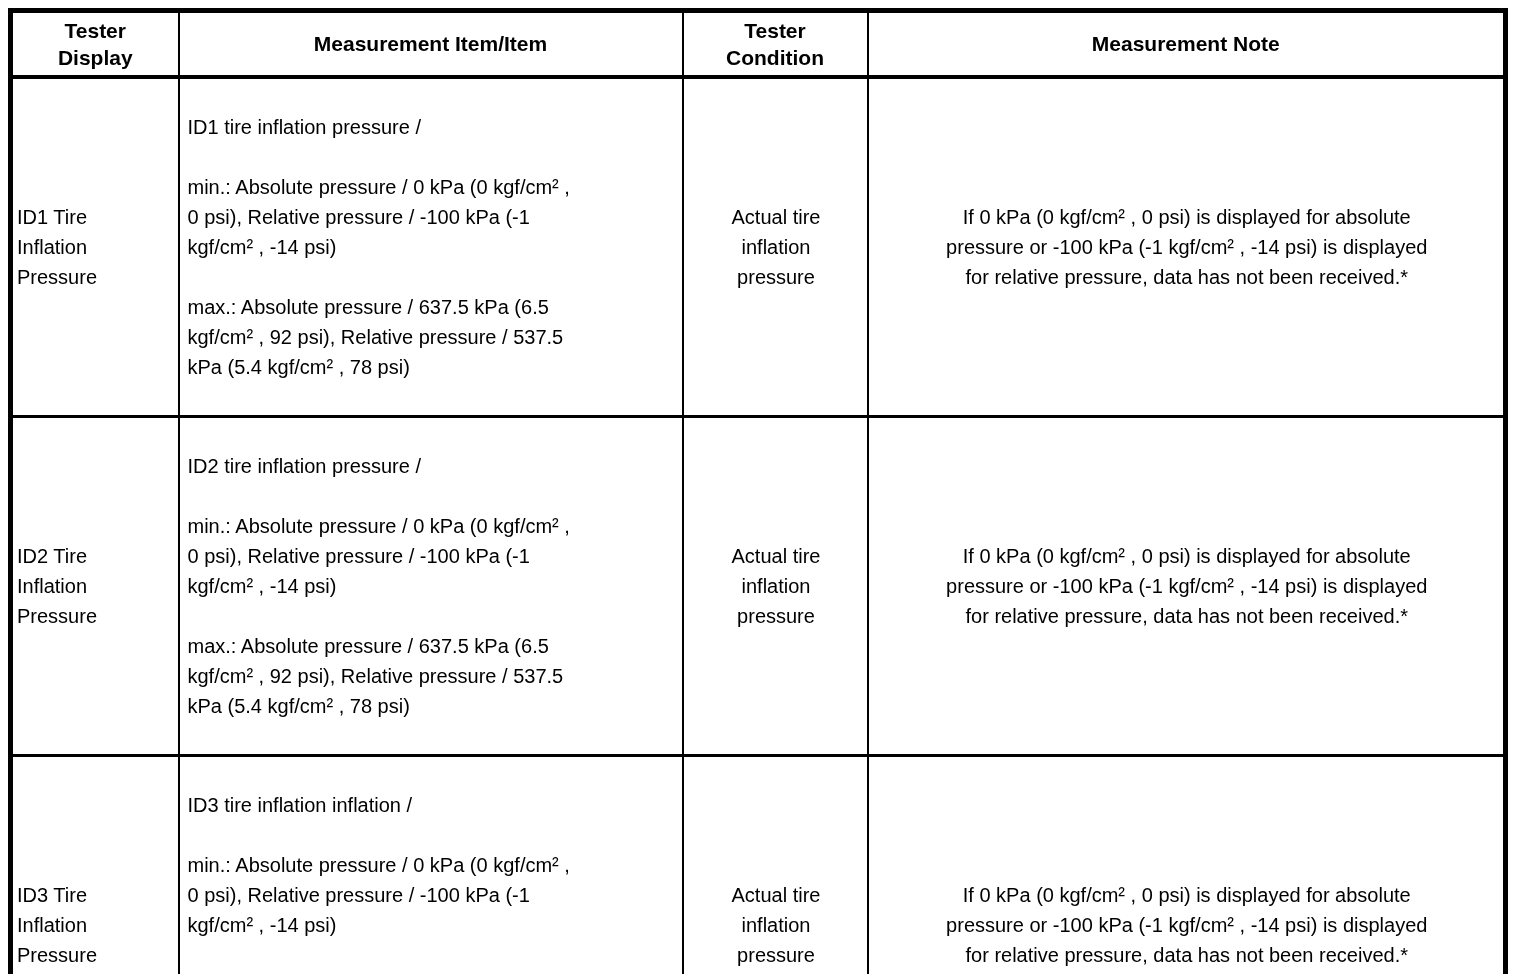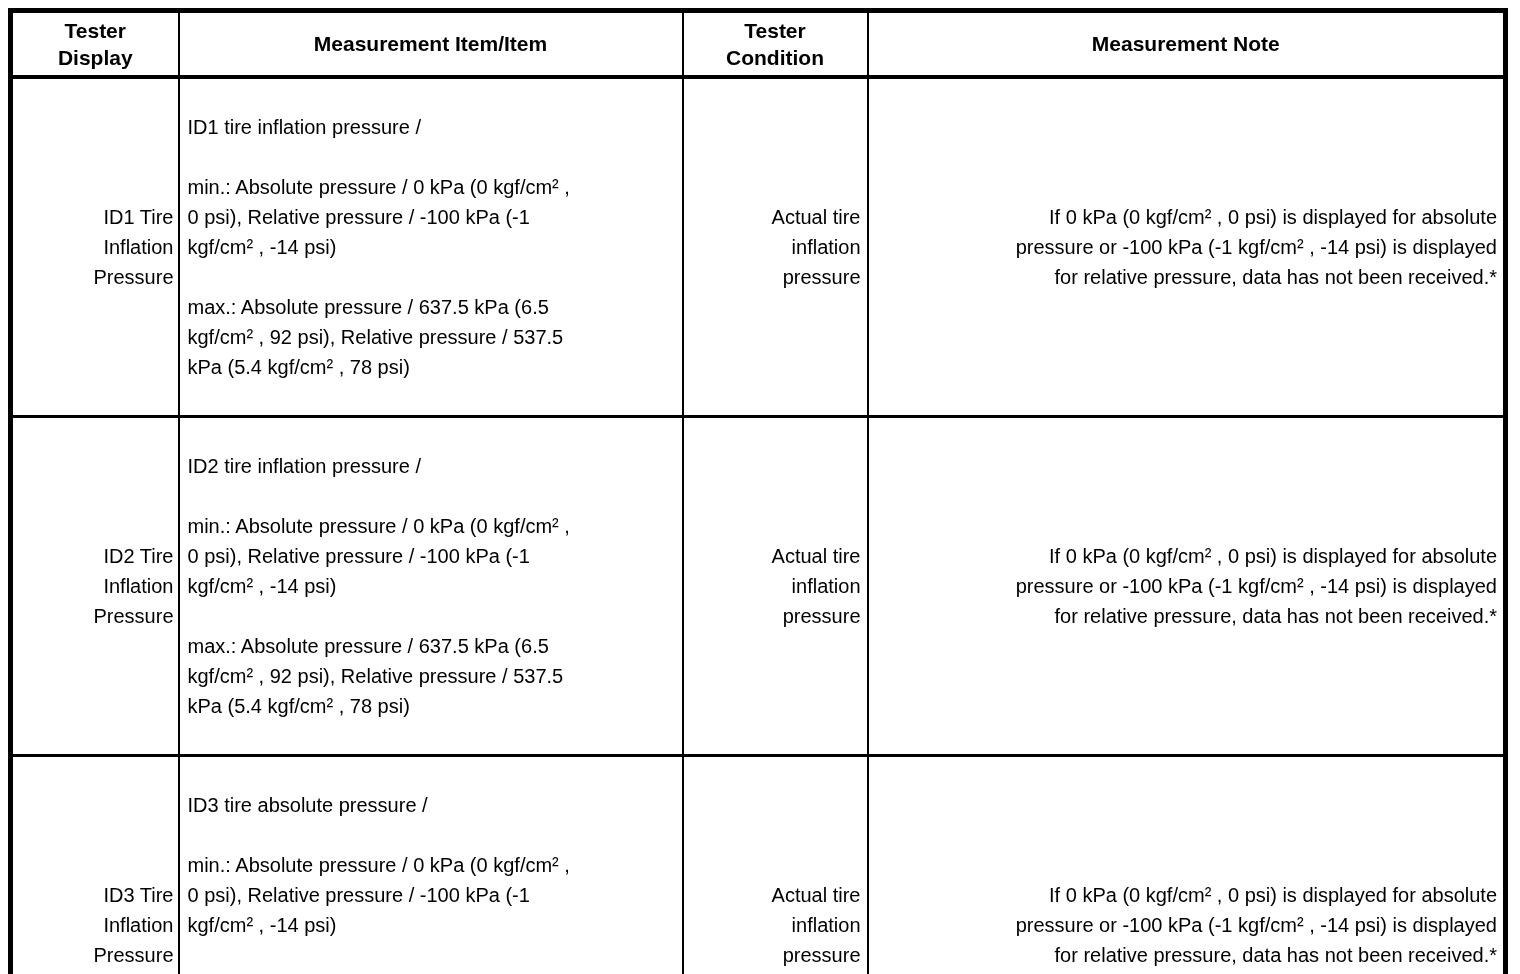--- a/index.html
+++ b/index.html
@@ -49,32 +49,32 @@
   }
   tbody td {
     border-top: 3px solid #000000;
     border-bottom: 3px solid #000000;
     font-size: 20px;
     line-height: 30px;
     white-space: pre-line;
     padding: 3px 6px 3px 8px;
   }
   td.cell-tester {
-    text-align: right;
+    text-align: left;
     vertical-align: middle;
     padding-left: 4px;
     padding-right: 4px;
   }
   td.cell-measure {
     text-align: left;
     vertical-align: top;
   }
   td.cell-normal,
   td.cell-note {
-    text-align: right;
+    text-align: center;
     vertical-align: middle;
   }
   td.cell-measure .mblock { margin: 0; }
 </style>
 </head>
 <body>
 
 <table class="diag">
   <colgroup>
     <col class="c-tester">
@@ -131,21 +131,21 @@
 pressure</td>
       <td class="cell-note">If 0 kPa (0 kgf/cm² , 0 psi) is displayed for absolute
 pressure or -100 kPa (-1 kgf/cm² , -14 psi) is displayed
 for relative pressure, data has not been received.*</td>
     </tr>
     <tr>
       <td class="cell-tester">ID3 Tire
 Inflation
 Pressure</td>
       <td class="cell-measure">
-        <div class="mblock">ID3 tire absolute pressure /</div>
+        <div class="mblock">ID3 tire inflation inflation /</div>
         <div class="mblock">min.: Absolute pressure / 0 kPa (0 kgf/cm² ,
 0 psi), Relative pressure / -100 kPa (-1
 kgf/cm² , -14 psi)</div>
         <div class="mblock">max.: Absolute pressure / 637.5 kPa (6.5
 kgf/cm² , 92 psi), Relative pressure / 537.5
 kPa (5.4 kgf/cm² , 78 psi)</div>
       </td>
       <td class="cell-normal">Actual tire
 inflation
 pressure</td>

